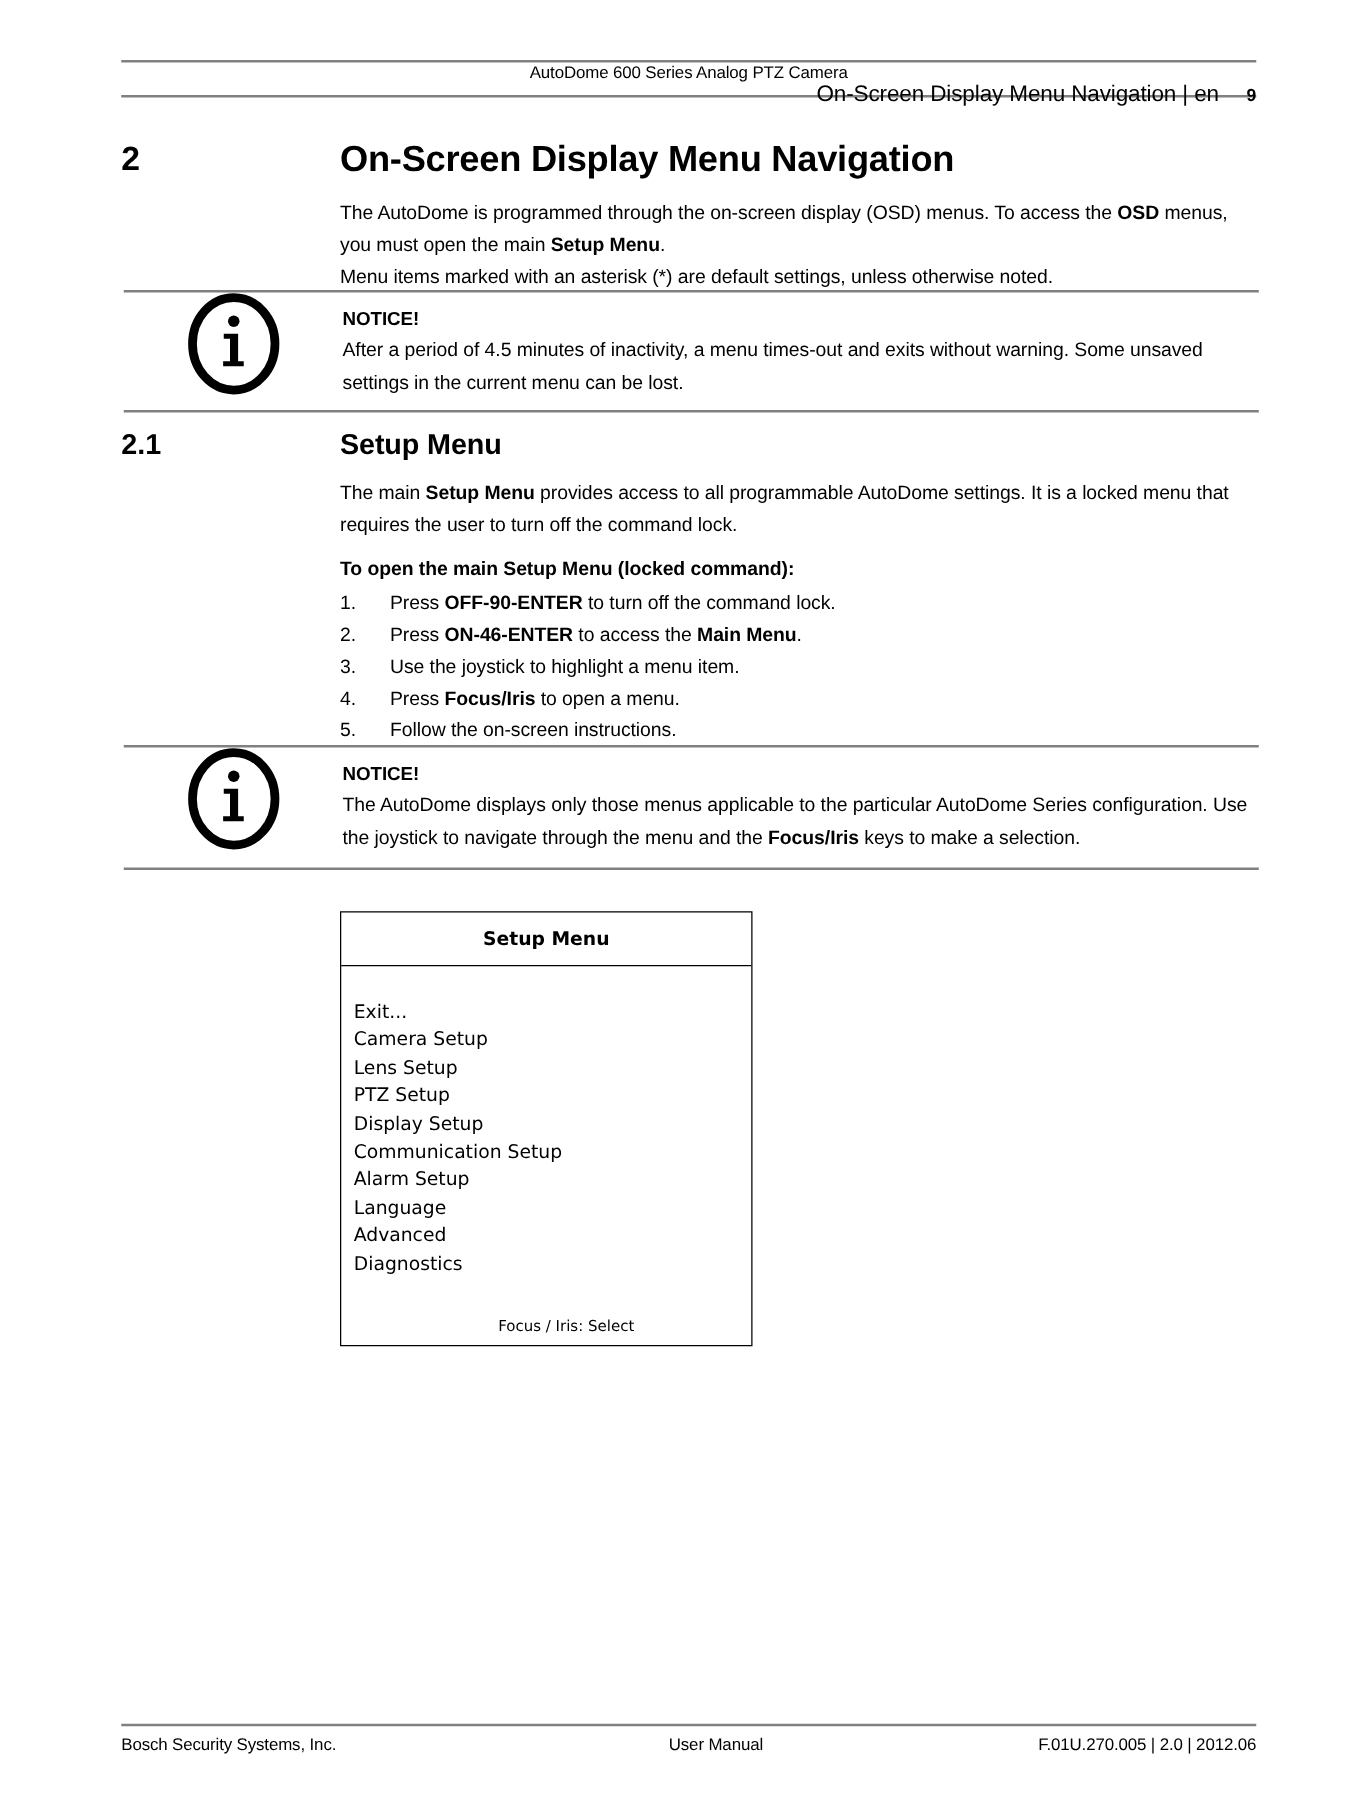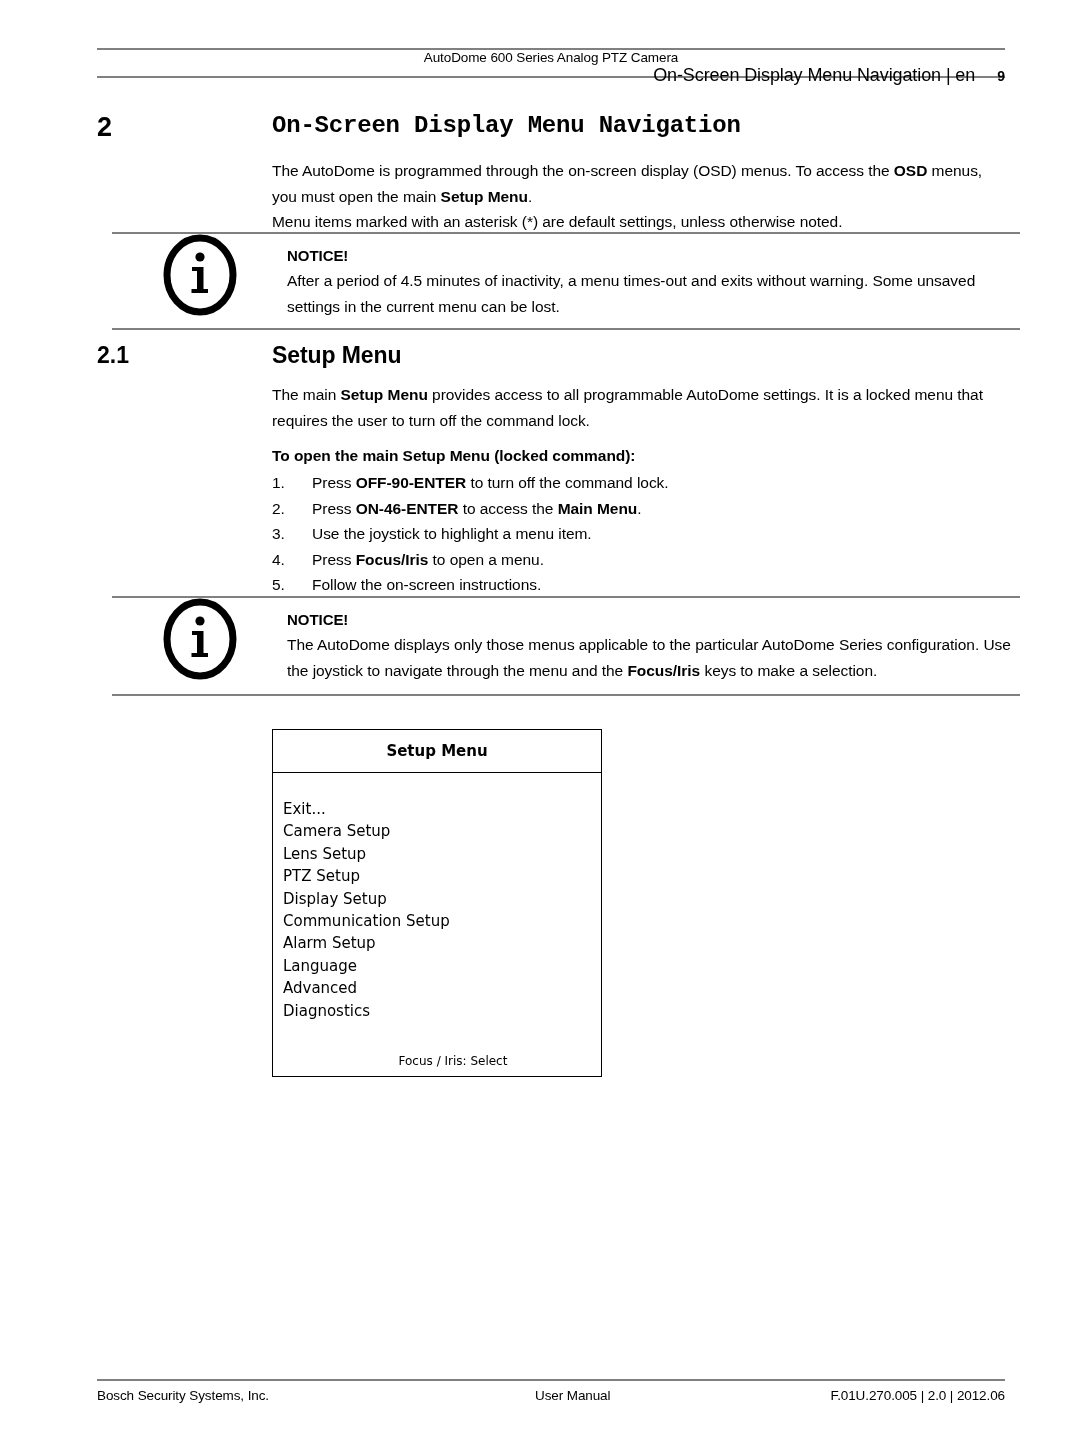--- a/index.html
+++ b/index.html
@@ -67,43 +67,42 @@
     display: flex;
     align-items: flex-start;
   }
   .chapter-num {
     font-size: 27px;
     font-weight: bold;
     width: 175px;
     line-height: 1.1;
   }
   .chapter-title {
-    font-size: 24px;
+    font-size: 29px;
     font-weight: bold;
     line-height: 1.1;
     letter-spacing: -0.2px;
-    font-family: Liberation Mono, monospace;
   }
 
   
   .body-block {
     position: absolute;
     left: 272px;
     width: 733px;
     font-size: 15.5px;
     line-height: 25.5px;
     letter-spacing: -0.05px;
   }
   .body-block p { margin: 0; }
   b, strong { font-weight: bold; }
 
   
   .notice {
     position: absolute;
-    left: 112px;
+    left: 99px;
     width: 908px;
     border-top: 2px solid #808080;
     border-bottom: 2px solid #808080;
     box-sizing: border-box;
     display: flex;
     align-items: flex-start;
   }
   .notice-icon-cell {
     width: 175px;
     display: flex;

